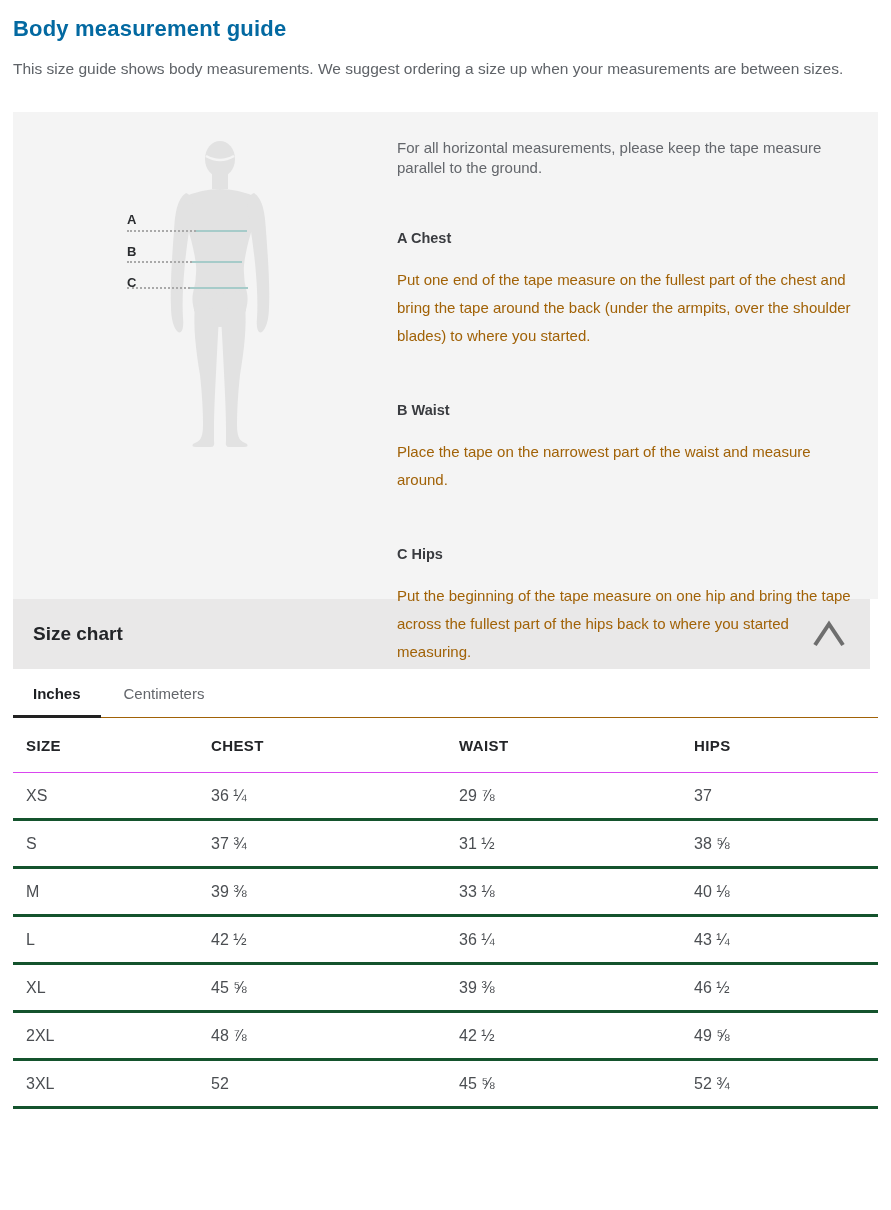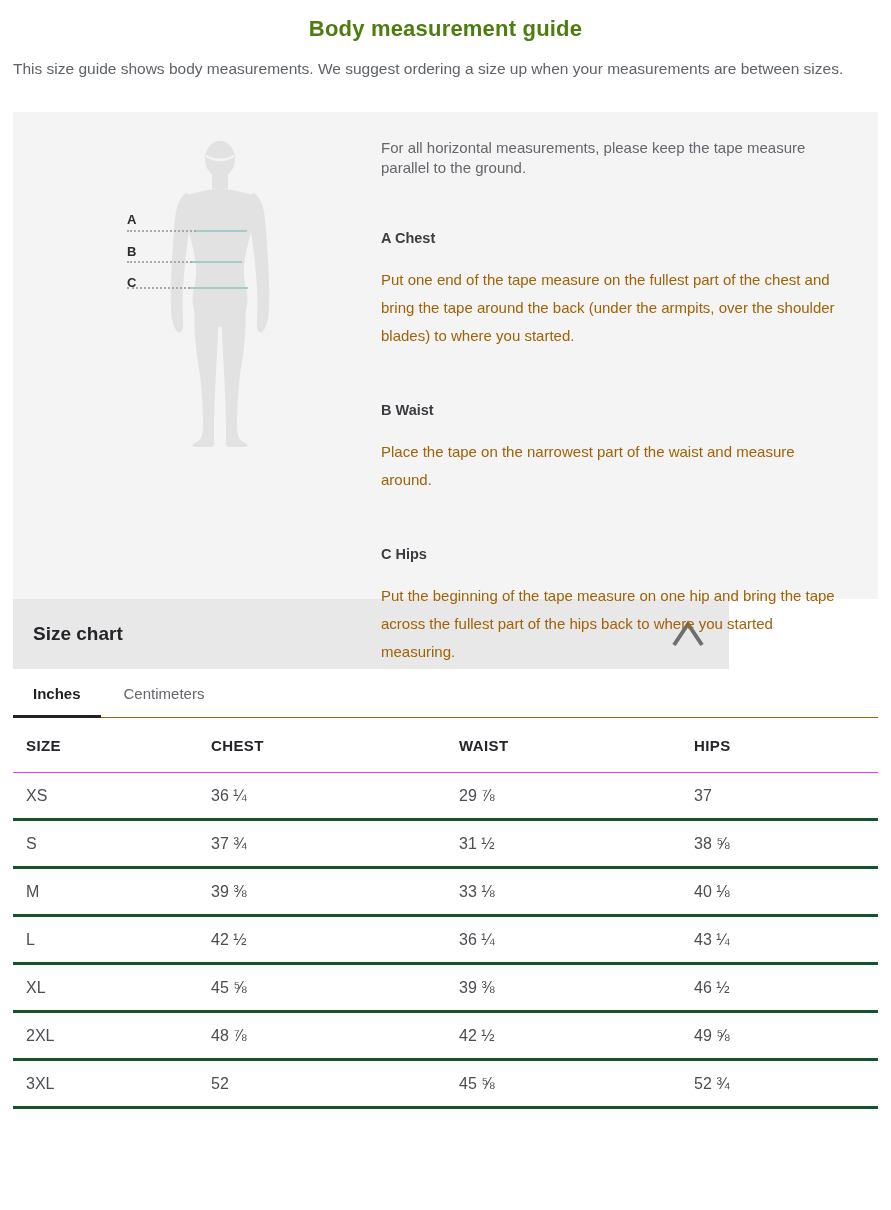--- a/index.html
+++ b/index.html
@@ -8,23 +8,22 @@
     width: 891px; height: 1210px;
     background: #ffffff;
     font-family: "Liberation Sans", sans-serif;
     color: #1d1f22;
     overflow: hidden;
   }
 
   .page-title {
     margin: 15px 13px 0;
     font-size: 22px; font-weight: bold;
-    color: #4d7c0f; letter-spacing: .2px;
+    color: #0369a1; letter-spacing: .2px;
     line-height: 28px;
-    text-align: center;
   }
   .page-subtitle {
     margin: 16px 13px 0;
     font-size: 15.5px; color: #5f6368;
     line-height: 20px;
   }
 
   
   .guide-panel {
     position: relative;
@@ -35,21 +34,21 @@
   .figure-svg { position: absolute; left: 137px; top: 23px; }
   .m-label {
     position: absolute;
     font-size: 13px; font-weight: bold; color: #2a2c2f;
     line-height: 14px;
   }
   .m-dotted { position: absolute; height: 0; border-top: 2px dotted #a9a9a9; }
   .m-teal   { position: absolute; height: 2px; background: #a6cbc9; }
 
   .guide-text {
-    position: absolute; left: 368px; top: 26px; width: 462px;
+    position: absolute; left: 384px; top: 26px; width: 462px;
   }
   .guide-intro {
     margin: 0 0 53px;
     font-size: 15px; line-height: 20px; color: #63666b;
   }
   .m-section-title {
     margin: 0 0 20px;
     font-size: 14.5px; font-weight: bold; color: #3a3c40;
     line-height: 15px;
   }
@@ -60,21 +59,21 @@
   .m-section-desc.last { margin-bottom: 0; }
 
   
   .find-size-heading {
     margin: 36px 13px 26px;
     font-size: 22px; font-weight: bold; color: #232528;
     line-height: 26px;
   }
   .accordion-header {
     margin: 0 13px;
-    width: 716px; height: 70px;
+    width: 857px; height: 70px;
     background: #e9e8e8;
     display: flex; align-items: center; justify-content: space-between;
     padding: 0 24px 0 20px;
     cursor: pointer;
   }
   .accordion-title {
     font-size: 19px; font-weight: bold; color: #232528;
   }
 
   

